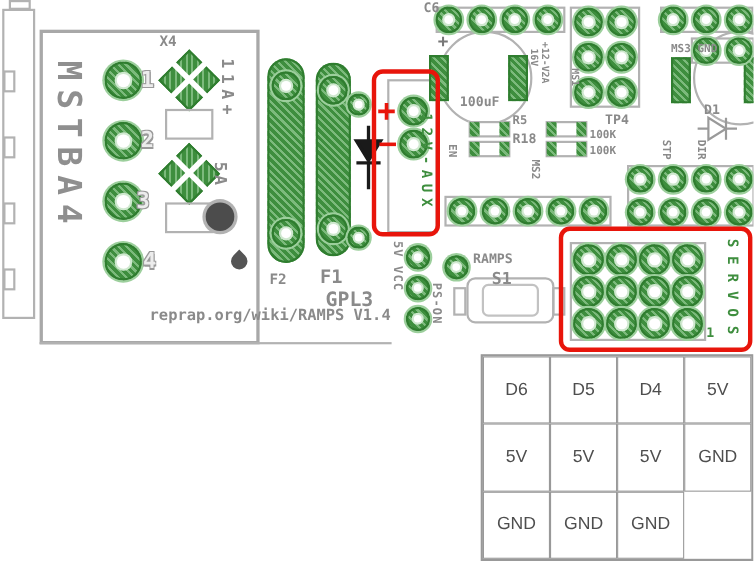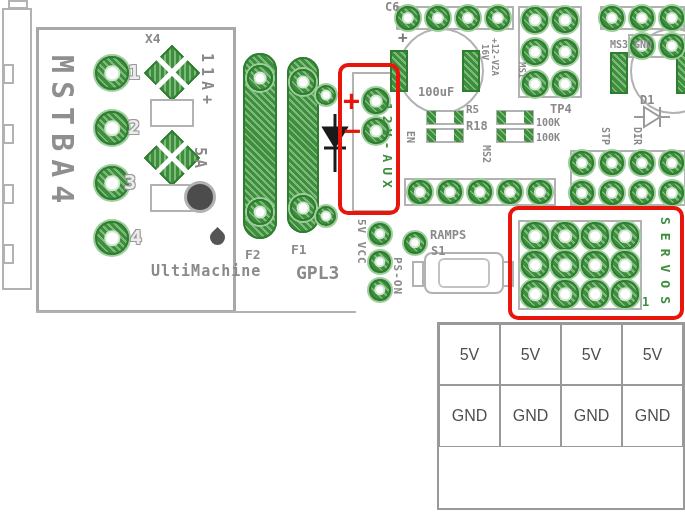--- a/index.html
+++ b/index.html
@@ -185,33 +185,33 @@
 
   <div class="vt" style="left:80px;top:55px;font-size:30px;letter-spacing:8px;color:#8f8f8f">MSTBA4</div>
   <div class="pinnum" style="left:128px;top:60px">1</div>
   <div class="pinnum" style="left:128px;top:115px">2</div>
   <div class="pinnum" style="left:124px;top:170px">3</div>
   <div class="pinnum" style="left:130px;top:225px">4</div>
   <div class="txt" style="left:145px;top:31px;font-size:13px">X4</div>
   <div class="vt" style="left:216px;top:53px;font-size:15px;letter-spacing:5px">11A+</div>
   <div class="vt" style="left:209px;top:147px;font-size:15px;letter-spacing:3px">5A</div>
   <div class="txt" style="left:245px;top:247px;font-size:13px">F2</div>
-  <div class="txt" style="left:291px;top:242px;font-size:13px">F1</div>
+  <div class="txt" style="left:291px;top:242px;font-size:17px">F1</div>
 
   <div class="txt red" style="left:343px;top:84px;font-size:28px">+</div>
   <div class="txt red" style="left:344px;top:114px;font-size:28px">−</div>
   <div class="vt green" style="left:395px;top:103px;font-size:13px;letter-spacing:5px">12V-AUX</div>
 
   <div class="vt" style="left:368px;top:219px;font-size:11px;letter-spacing:1px">5V VCC</div>
   <div class="vt" style="left:404px;top:257px;font-size:11px;letter-spacing:1px">PS-ON</div>
   <div class="txt" style="left:430px;top:228px;font-size:12px">RAMPS</div>
-  <div class="txt" style="left:431px;top:244px;font-size:12px">S1</div>
-
-  <div class="txt" style="left:151px;top:262px;font-size:15px;letter-spacing:1px">UltiMachine</div>
+  <div class="txt" style="left:447px;top:244px;font-size:15px">S1</div>
+
   <div class="txt" style="left:296px;top:262px;font-size:18px">GPL3</div>
+  <div class="txt" style="left:136px;top:279px;font-size:14px">reprap.org/wiki/RAMPS V1.4</div>
 
   <div class="txt" style="left:385px;top:0;font-size:12px">C6</div>
   <div class="txt" style="left:398px;top:28px;font-size:16px;color:#777">+</div>
   <div class="txt" style="left:418px;top:85px;font-size:12px">100uF</div>
   <div class="vt" style="left:490px;top:44px;font-size:9px">16V</div>
   <div class="vt" style="left:500px;top:38px;font-size:9px">+12-V2A</div>
 
   <div class="txt" style="left:466px;top:103px;font-size:11px">R5</div>
   <div class="txt" style="left:466px;top:119px;font-size:12px">R18</div>
   <div class="txt" style="left:536px;top:117px;font-size:10px">100K</div>
@@ -226,20 +226,23 @@
   <div class="txt" style="left:550px;top:102px;font-size:12px">TP4</div>
   <div class="txt" style="left:640px;top:93px;font-size:12px">D1</div>
 
   <div class="vt green" style="left:673px;top:217px;font-size:13px;letter-spacing:8px">SERVOS</div>
   <div class="txt green" style="left:642px;top:295px;font-size:12px">1</div>
 
   <div class="hl" style="left:338px;top:63px;width:62px;height:152px"></div>
   <div class="hl" style="left:508px;top:206px;width:176px;height:114px"></div>
 
   <div id="tbl">
+    <div class="cell">D6</div>
+    <div class="cell">D5</div>
+    <div class="cell">D4</div>
     <div class="cell">5V</div>
     <div class="cell">5V</div>
     <div class="cell">5V</div>
     <div class="cell">5V</div>
     <div class="cell">GND</div>
     <div class="cell">GND</div>
     <div class="cell">GND</div>
     <div class="cell">GND</div>
   </div>
 

